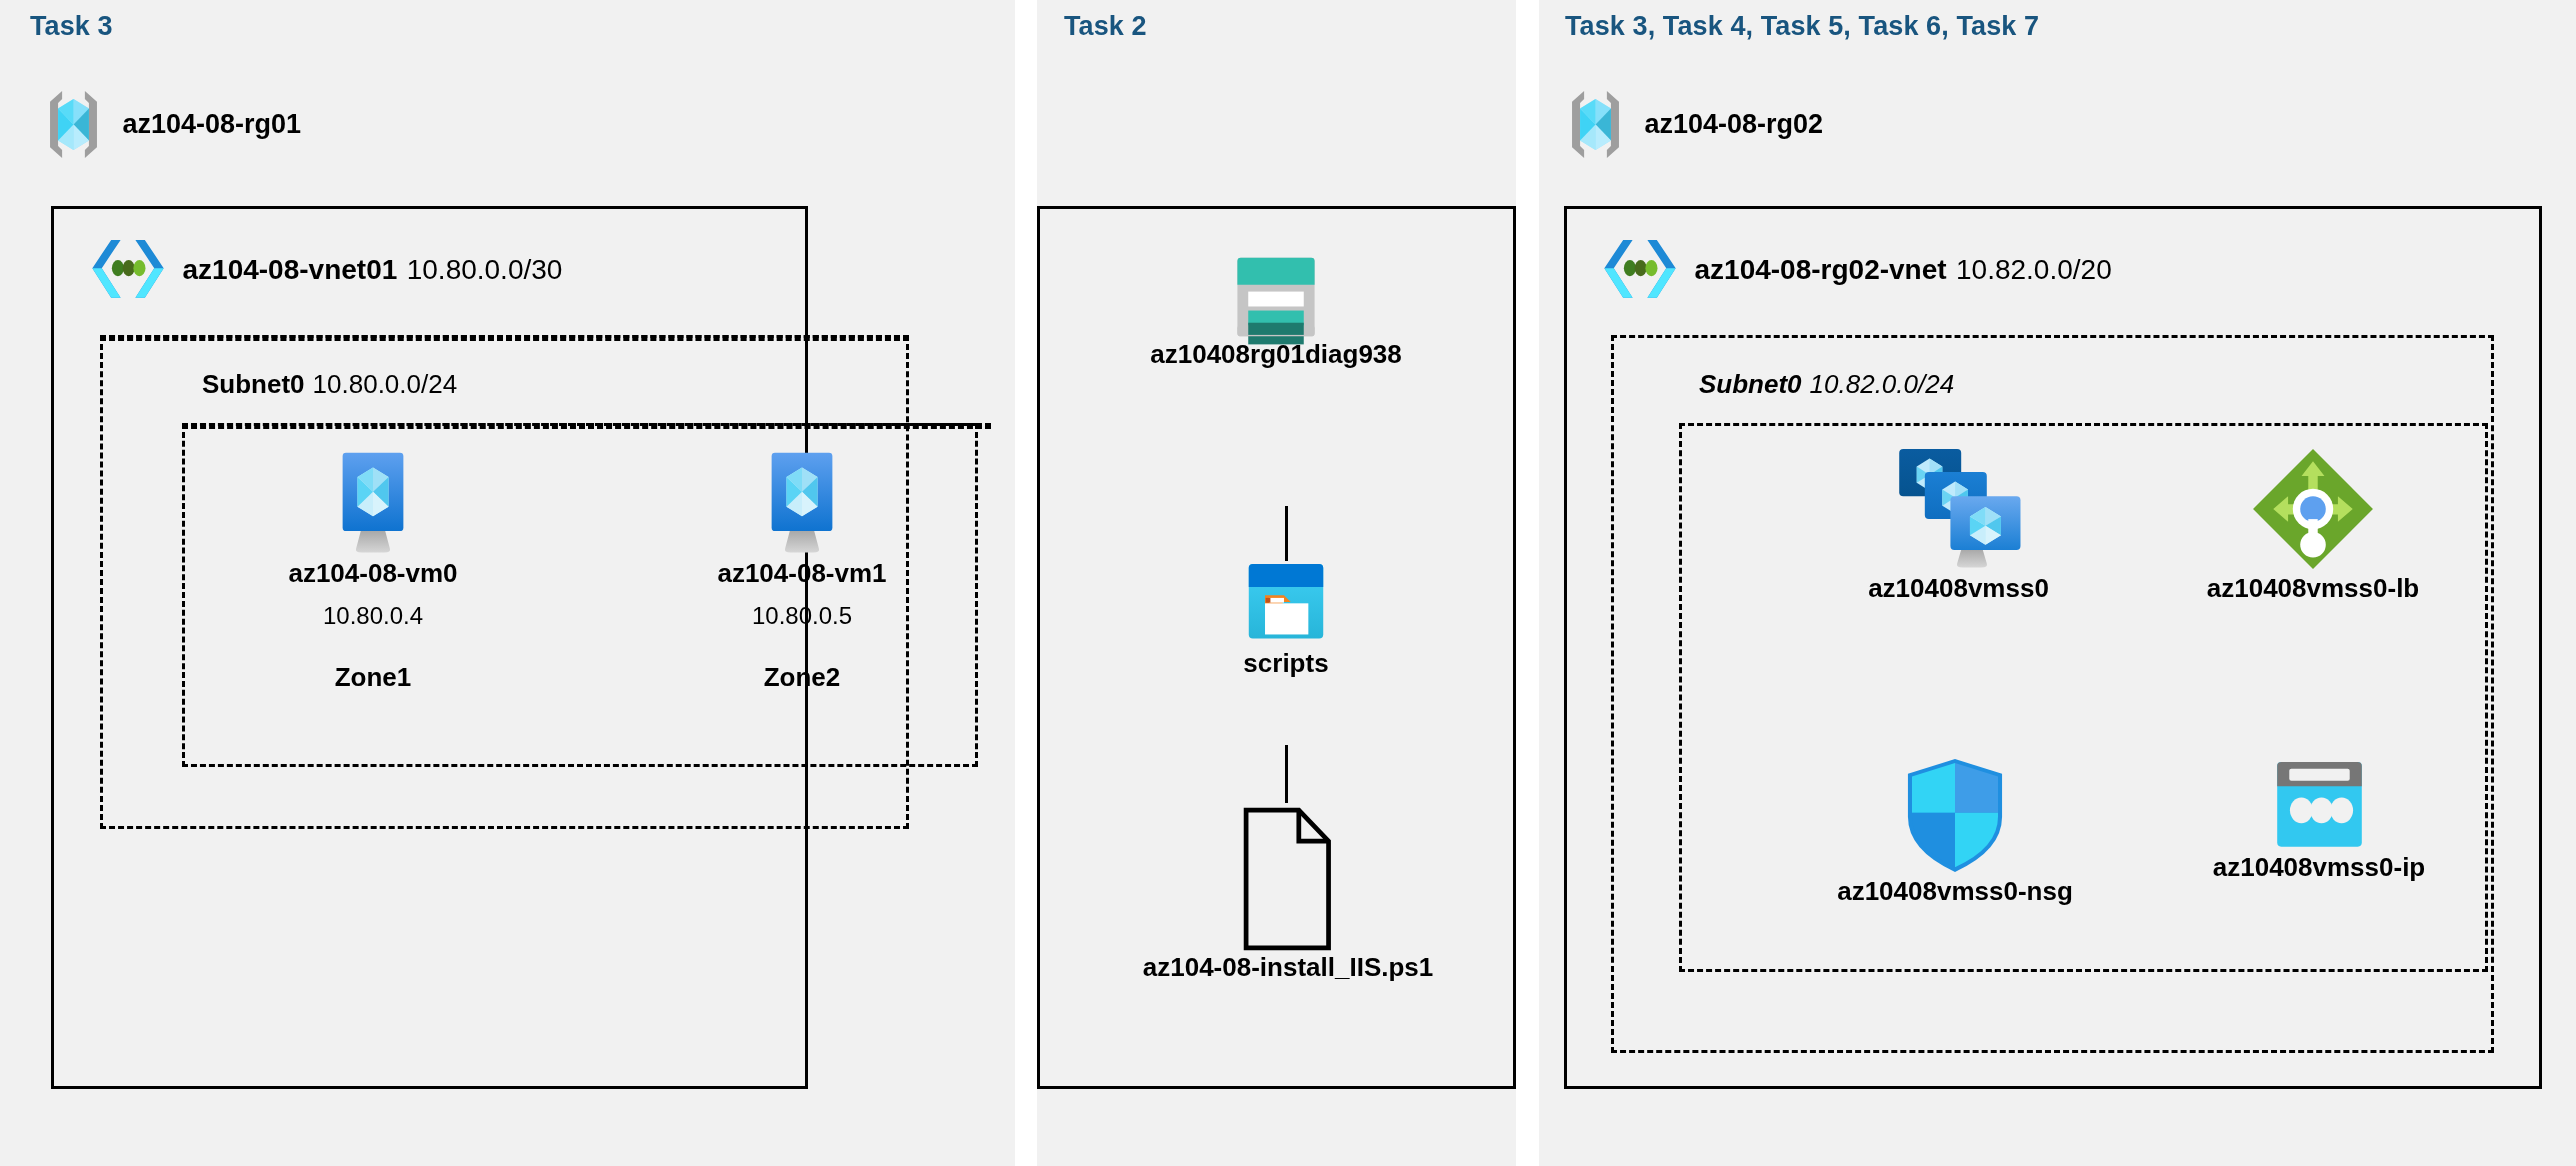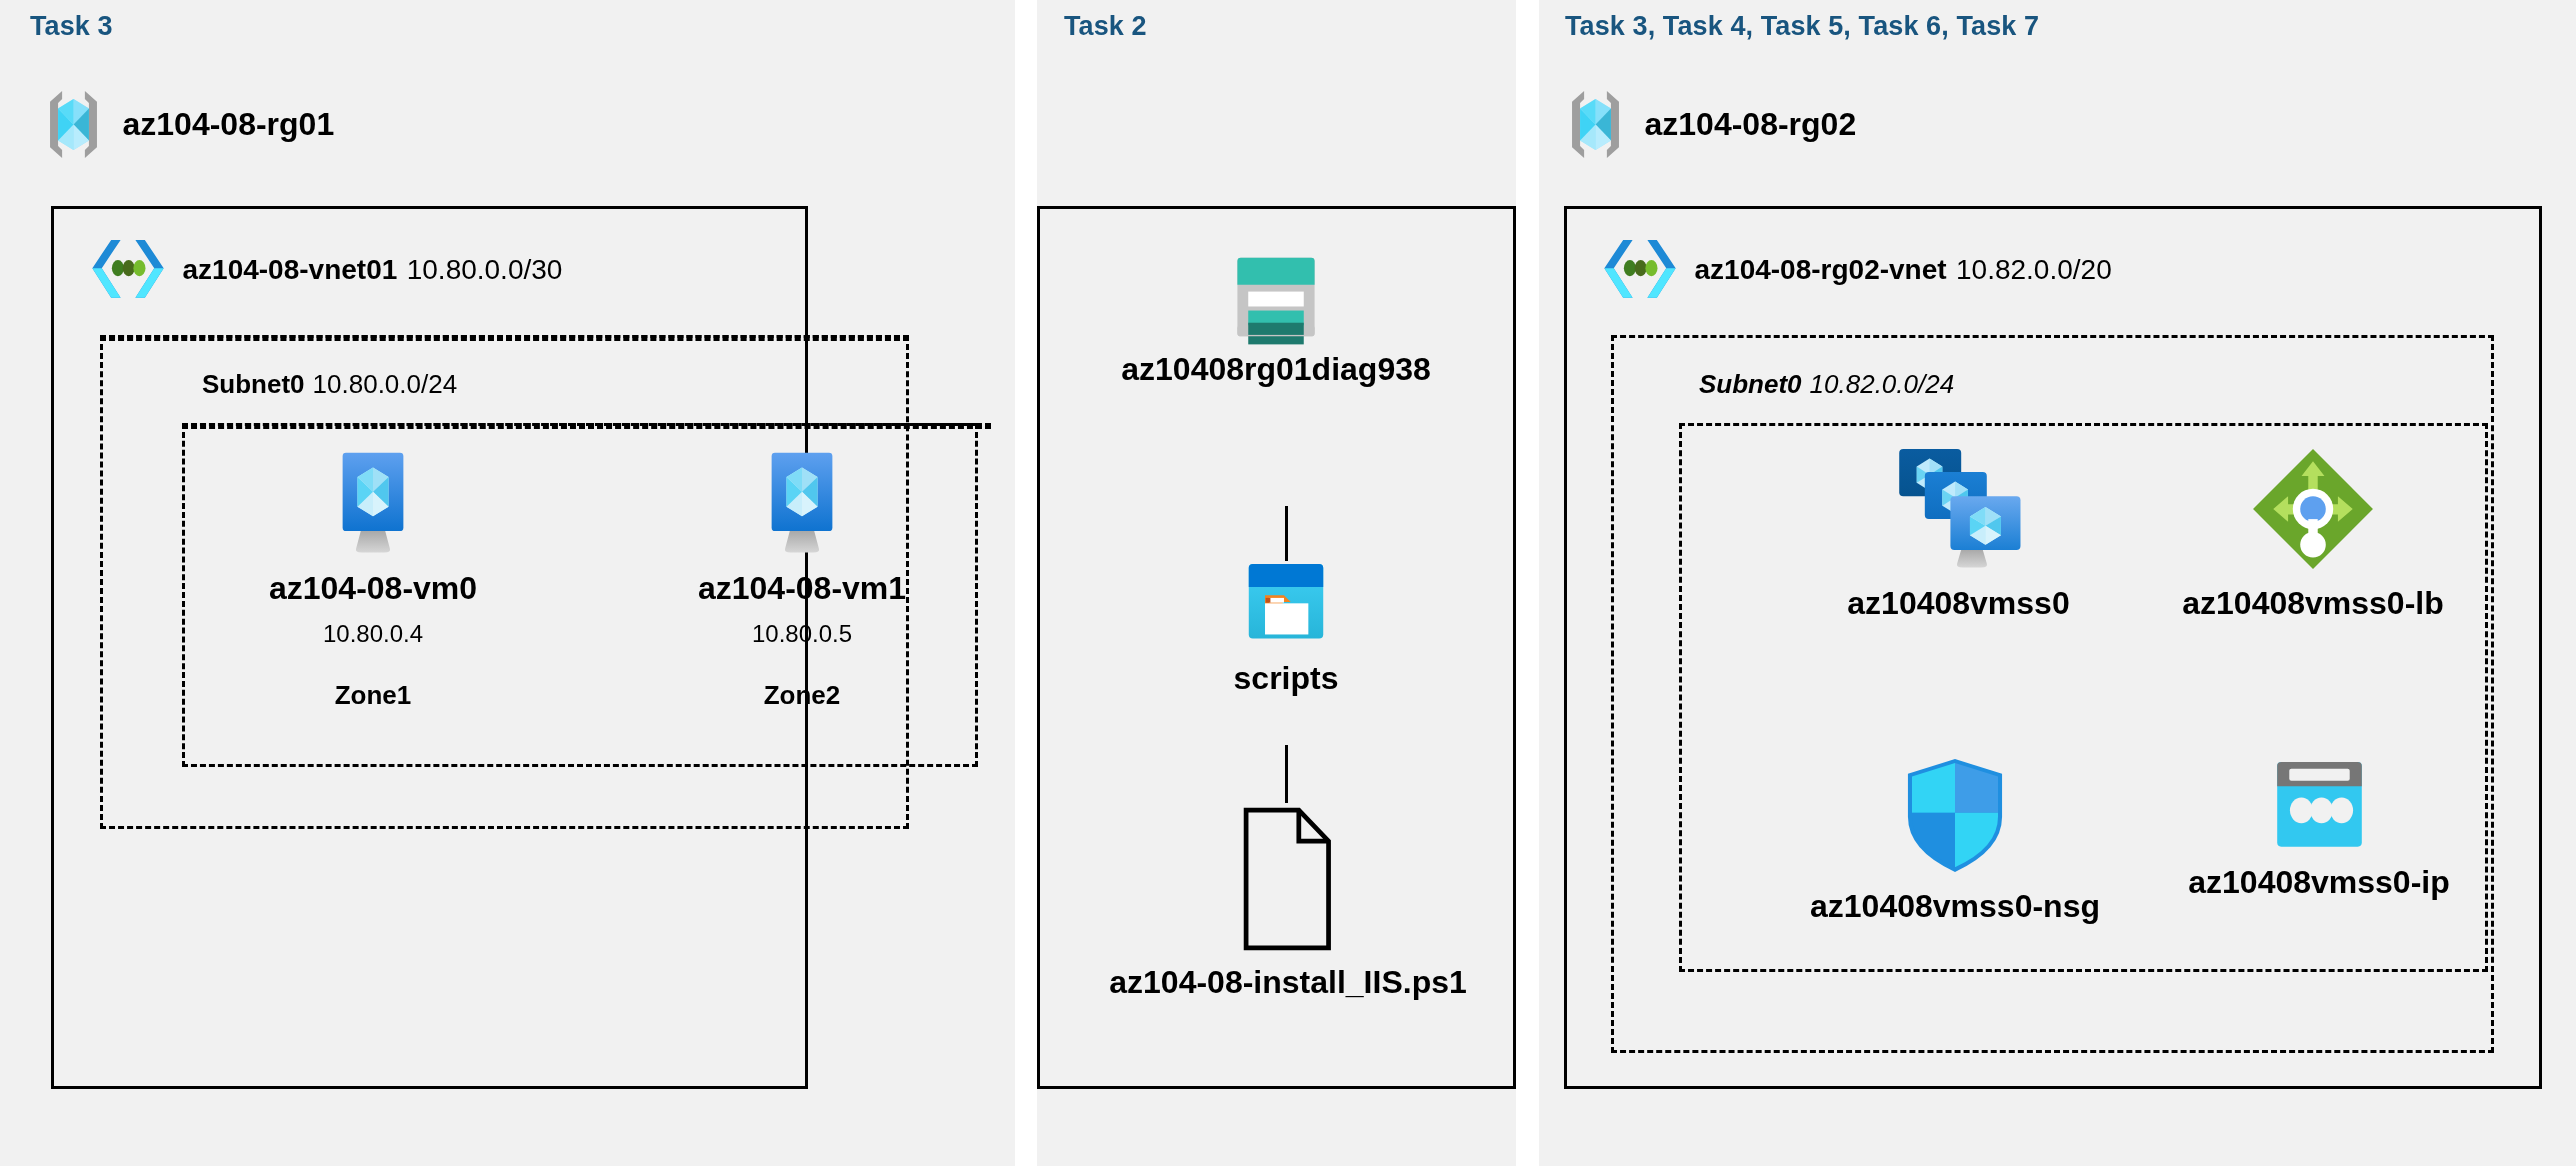--- a/index.html
+++ b/index.html
@@ -4,35 +4,35 @@
 <style>
   html,body{margin:0;padding:0;background:#ffffff;}
   body{width:2576px;height:1166px;position:relative;overflow:hidden;
        font-family:"Liberation Sans",sans-serif;color:#000;}
 
   .panel{position:absolute;background:#f1f1f1;}
   .task-title{position:absolute;color:#19557f;font-weight:bold;font-size:27px;
               letter-spacing:0.1px;white-space:nowrap;}
 
   .rg-head{position:absolute;display:flex;align-items:center;gap:17.5px;}
-  .rg-name{font-weight:bold;font-size:32px;white-space:nowrap;}
+  .rg-name{font-weight:bold;font-size:27px;white-space:nowrap;}
 
   .solidbox{position:absolute;border:3.4px solid #000;background:transparent;box-sizing:border-box;}
   .dashbox{position:absolute;border:3.4px dashed #000;background:transparent;box-sizing:border-box;}
 
   .vnet-head{position:absolute;display:flex;align-items:center;gap:17.5px;white-space:nowrap;}
   .vnet-name{font-weight:bold;font-size:28px;}
   .vnet-cidr{font-size:28px;font-weight:normal;margin-left:9.4px;}
 
   .subnet-head{position:absolute;white-space:nowrap;font-size:26px;}
   .subnet-head b{font-weight:bold;}
   .subnet-head span{font-weight:normal;margin-left:8px;}
 
   .node{position:absolute;display:flex;flex-direction:column;align-items:center;}
-  .node .lbl{font-weight:bold;font-size:32px;white-space:nowrap;margin-top:12px;text-align:center;}
+  .node .lbl{font-weight:bold;font-size:26px;white-space:nowrap;margin-top:0;text-align:center;}
   .node .sub{font-size:24px;font-weight:normal;white-space:nowrap;margin-top:13px;text-align:right;}
   .node .zone{font-weight:bold;font-size:26px;white-space:nowrap;margin-top:32px;text-align:center;}
 
   .conn{position:absolute;width:2.7px;background:#000;}
 
   svg{display:block;overflow:visible;}
 </style>
 </head>
 <body>
 

